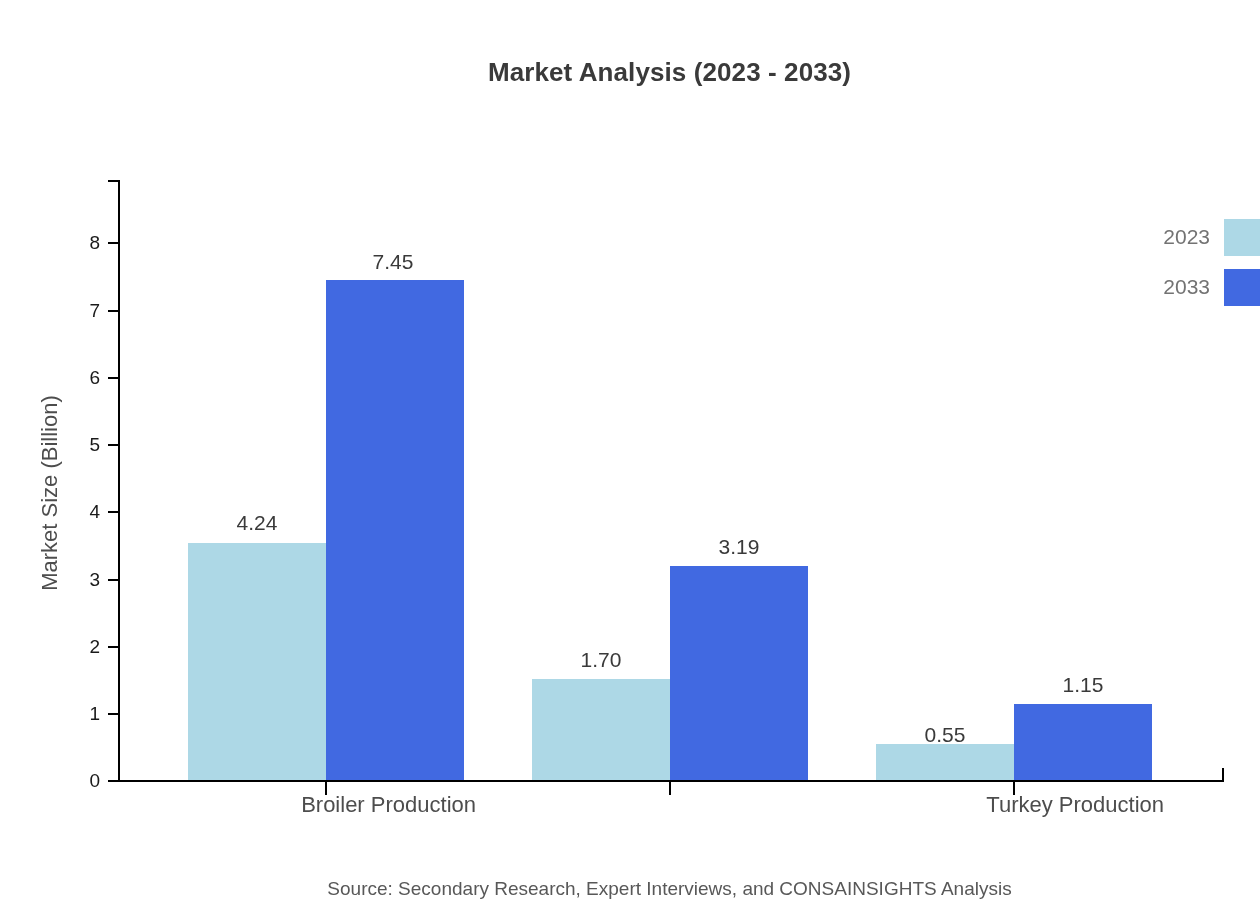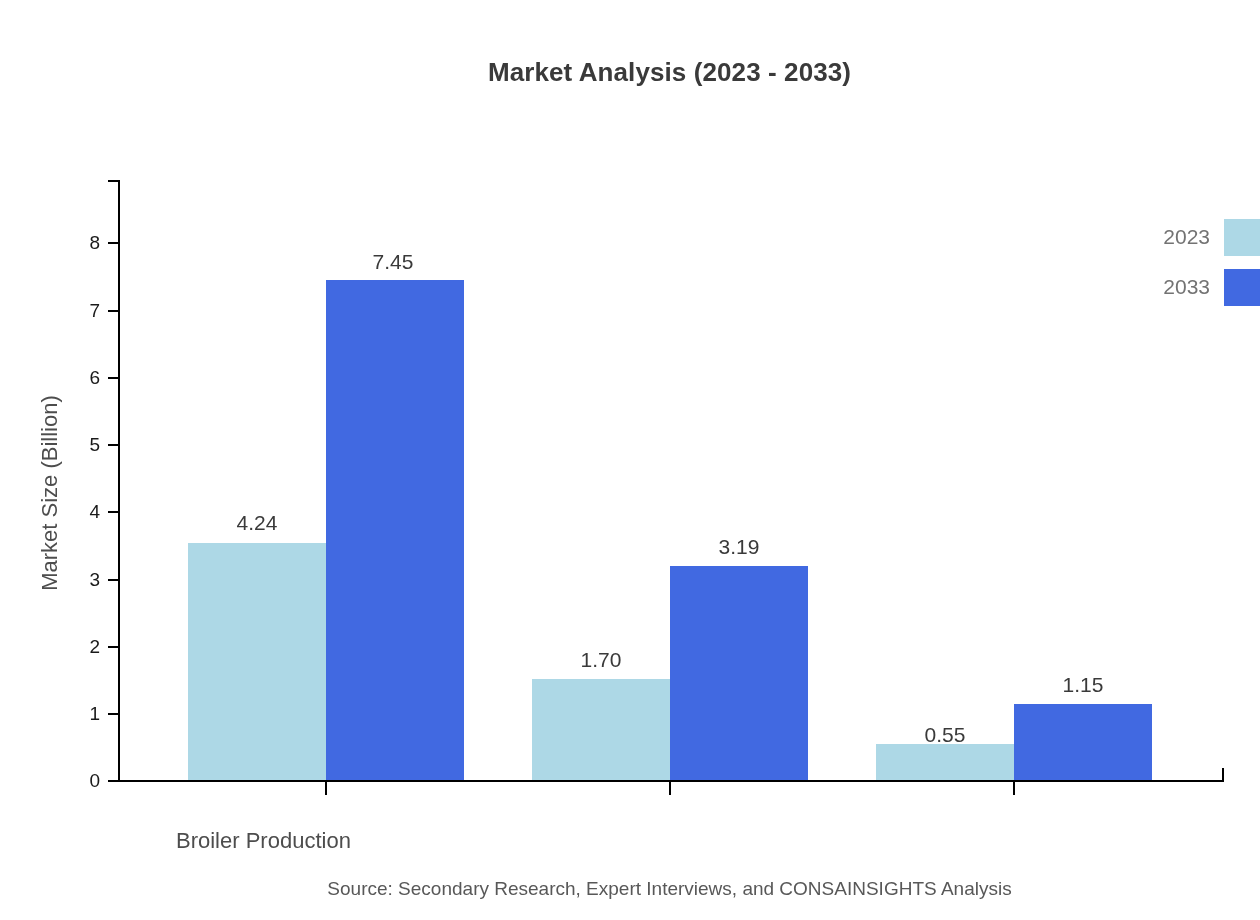--- a/index.html
+++ b/index.html
@@ -70,23 +70,23 @@
 
   .x-tick {
     position: absolute;
     top: 782px;
     width: 2px;
     height: 13px;
     background: #000000;
   }
   .x-tick-label {
     position: absolute;
-    top: 828px;
+    top: 792px;
     width: 300px;
-    text-align: left;
+    text-align: right;
     font-size: 22px;
     color: #4d4d4d;
   }
 
   #y-axis-title {
     position: absolute;
     left: -100px;
     top: 480px;
     width: 300px;
     text-align: center;
@@ -218,20 +218,21 @@
   <div class="bar-label" style="left:1003px; top:673px;">1.15</div>
 
   <div class="axis-line" id="x-axis-line"></div>
   <div class="axis-line" id="x-axis-cap"></div>
 
   <div class="x-tick" style="left:325px"></div>
   <div class="x-tick" style="left:669px"></div>
   <div class="x-tick" style="left:1013px"></div>
 
   <div class="x-tick-label" style="left:176px">Broiler Production</div>
+  <div class="x-tick-label" style="left:864px">Turkey Production</div>
 
   <div id="legend">
     <div class="legend-row">
       <span class="legend-label">2023</span>
       <span class="legend-swatch" style="background:#ADD8E6;"></span>
     </div>
     <div class="legend-row">
       <span class="legend-label">2033</span>
       <span class="legend-swatch" style="background:#4169E1;"></span>
     </div>

